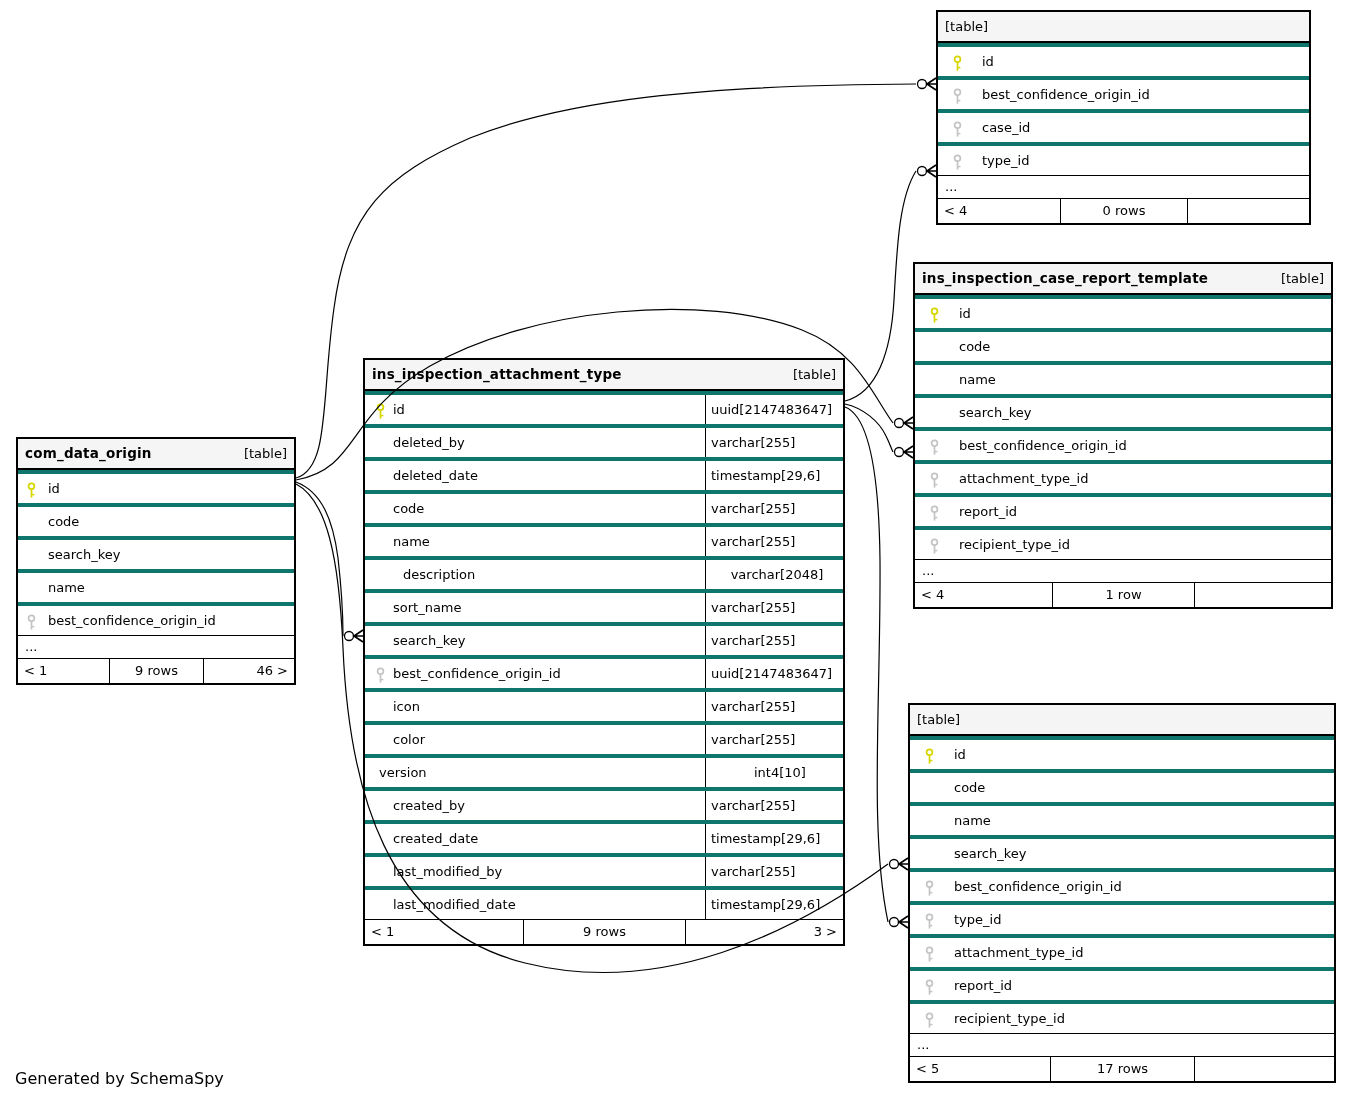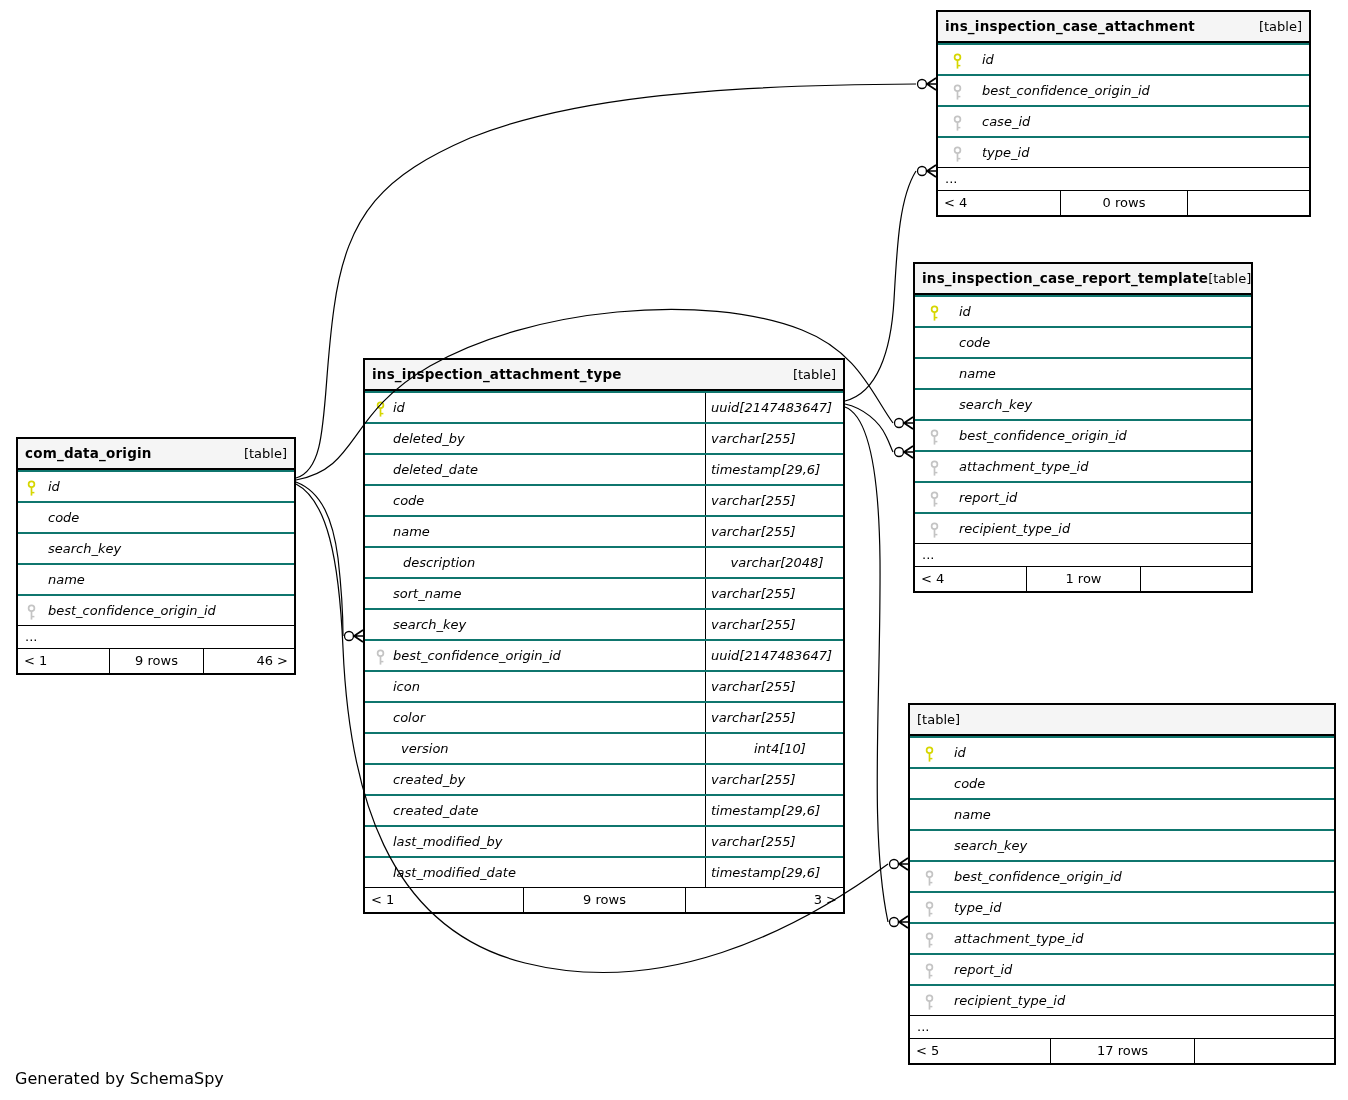--- a/index.html
+++ b/index.html
@@ -26,23 +26,22 @@
     border-bottom:2px solid #000;
     padding:0 7px;
     display:flex;justify-content:space-between;align-items:center;
     white-space:nowrap;
   }
   .t-title{font-weight:bold;font-size:13.5px;letter-spacing:0.2px;}
   .t-tag{font-size:13px;font-weight:normal;}
   .t-row{
     position:relative;
     height:29px;line-height:29px;
-    border-top:2px solid #0f766e;
+    border-top:4px solid #0f766e;
     white-space:nowrap;
-    font-style:italic;
   }
   .t-row:first-child{border-top:none;}
   .t-colname{position:absolute;top:0;}
   .t-keyicon{position:absolute;top:6px;}
   .t-type{
     position:absolute;top:0;bottom:0;right:0;
     border-left:1px solid #000;
     padding-left:5px;
     line-height:29px;
   }
@@ -198,21 +197,21 @@
         </div>
         <div class="t-row">
           <span class="t-colname" style="left: 28px;">icon</span>
           <span class="t-type" style="left: 340px;">varchar[255]</span>
         </div>
         <div class="t-row">
           <span class="t-colname" style="left: 28px;">color</span>
           <span class="t-type" style="left: 340px;">varchar[255]</span>
         </div>
         <div class="t-row">
-          <span class="t-colname" style="left: 36px;">version</span>
+          <span class="t-colname" style="left: 14px;">version</span>
           <span class="t-type" style="left: 340px; padding-left: 48px;">int4[10]</span>
         </div>
         <div class="t-row">
           <span class="t-colname" style="left: 28px;">created_by</span>
           <span class="t-type" style="left: 340px;">varchar[255]</span>
         </div>
         <div class="t-row">
           <span class="t-colname" style="left: 28px;">created_date</span>
           <span class="t-type" style="left: 340px;">timestamp[29,6]</span>
         </div>
@@ -225,21 +224,20 @@
           <span class="t-type" style="left: 340px;">timestamp[29,6]</span>
         </div>
         <div class="t-footer">
           <div class="t-fcell t-fleft">&lt; 1</div>
           <div class="t-fcell t-fcenter">9 rows</div>
           <div class="t-fcell t-fright">3 &gt;</div>
         </div>
       </div>
       <div class="table-node" style="left: 936px; top: 10px; width: 375px;">
         <div class="t-header">
-          <span class="t-title">ins_inspection_case_attachment</span>
           <span class="t-tag">[table]</span>
         </div>
         <div class="t-row">
           <span class="t-keyicon" style="left: 14px;"><svg width="11" height="17" viewBox="0 0 11 17">
               <circle cx="5.5" cy="4.2" r="2.9" fill="none" stroke="#d6d600" stroke-width="1.7"></circle>
               <line x1="5.5" y1="7.1" x2="5.5" y2="15.6" stroke="#d6d600" stroke-width="1.7"></line>
               <line x1="5.5" y1="12.6" x2="8.4" y2="12.6" stroke="#d6d600" stroke-width="1.5"></line>
             </svg></span>
           <span class="t-colname" style="left: 44px;">id</span>
         </div>
@@ -267,21 +265,21 @@
             </svg></span>
           <span class="t-colname" style="left: 44px;">type_id</span>
         </div>
         <div class="t-ellipsis">...</div>
         <div class="t-footer">
           <div class="t-fcell t-fleft">&lt; 4</div>
           <div class="t-fcell t-fcenter">0 rows</div>
           <div class="t-fcell t-fright"></div>
         </div>
       </div>
-      <div class="table-node" style="left: 913px; top: 262px; width: 340px;">
+      <div class="table-node" style="left: 913px; top: 262px; width: 420px;">
         <div class="t-header">
           <span class="t-title">ins_inspection_case_report_template</span>
           <span class="t-tag">[table]</span>
         </div>
         <div class="t-row">
           <span class="t-keyicon" style="left: 14px;"><svg width="11" height="17" viewBox="0 0 11 17">
               <circle cx="5.5" cy="4.2" r="2.9" fill="none" stroke="#d6d600" stroke-width="1.7"></circle>
               <line x1="5.5" y1="7.1" x2="5.5" y2="15.6" stroke="#d6d600" stroke-width="1.7"></line>
               <line x1="5.5" y1="12.6" x2="8.4" y2="12.6" stroke="#d6d600" stroke-width="1.5"></line>
             </svg></span>

